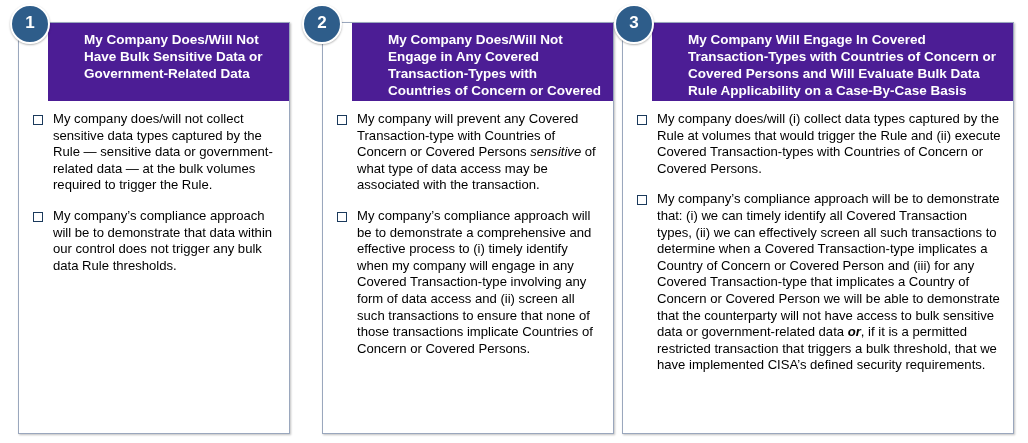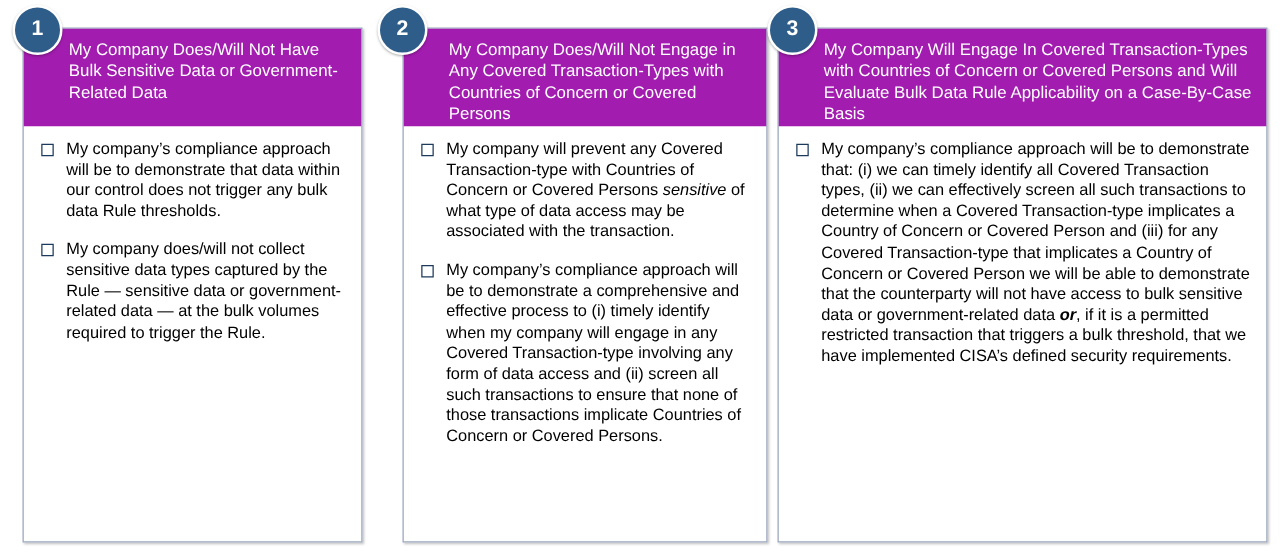--- a/index.html
+++ b/index.html
@@ -26,27 +26,28 @@
     border: 1px solid #9aa7bd;
     background: #ffffff;
     box-sizing: border-box;
     box-shadow: 1px 1px 2px rgba(0,0,0,0.25);
   }
   .card-1 { left: 18px;  width: 272px; height: 412px; }
   .card-2 { left: 322px; width: 292px; height: 412px; }
   .card-3 { left: 622px; width: 392px; height: 412px; }
 
   .card-header {
-    background: #a21caf;
+    background: #4c1d95;
     color: #ffffff;
-    font-weight: normal;
+    font-weight: bold;
     font-size: 13.5px;
     line-height: 17px;
     padding: 8px 10px 9px 36px;
     box-sizing: border-box;
+    margin-left: 29px;
   }
   .card-1 .card-header { height: 78px; }
   .card-2 .card-header { height: 78px; }
   .card-3 .card-header { height: 78px; }
 
   .badge {
     position: absolute;
     width: 36px;
     height: 36px;
     border-radius: 50%;
@@ -100,24 +101,24 @@
 </head>
 <body>
 
 <div class="board">
 
   <div class="card card-1">
     <div class="card-header">My Company Does/Will Not Have Bulk Sensitive Data or Government-Related Data</div>
     <div class="card-body">
       <ul class="bullets">
         <li>
-          My company’s compliance approach will be to demonstrate that data within our control does not trigger any bulk data Rule thresholds.
+          My company does/will not collect sensitive data types captured by the Rule — sensitive data or government-related data — at the bulk volumes required to trigger the Rule.
         </li>
         <li>
-          My company does/will not collect sensitive data types captured by the Rule — sensitive data or government-related data — at the bulk volumes required to trigger the Rule.
+          My company’s compliance approach will be to demonstrate that data within our control does not trigger any bulk data Rule thresholds.
         </li>
       </ul>
     </div>
   </div>
   <div class="badge badge-1">1</div>
 
   <div class="card card-2">
     <div class="card-header">My Company Does/Will Not Engage in Any Covered Transaction-Types with Countries of Concern or Covered Persons</div>
     <div class="card-body">
       <ul class="bullets">
@@ -130,20 +131,23 @@
       </ul>
     </div>
   </div>
   <div class="badge badge-2">2</div>
 
   <div class="card card-3">
     <div class="card-header">My Company Will Engage In Covered Transaction-Types with Countries of Concern or Covered Persons and Will Evaluate Bulk Data Rule Applicability on a Case-By-Case Basis</div>
     <div class="card-body">
       <ul class="bullets">
         <li>
+          My company does/will (i) collect data types captured by the Rule at volumes that would trigger the Rule <span class="u">and</span> (ii) execute Covered Transaction-types with Countries of Concern or Covered Persons.
+        </li>
+        <li>
           My company’s compliance approach will be to demonstrate that: (i) we can timely identify <span class="u">all</span> Covered Transaction types, (ii) we can effectively screen all such transactions to determine when a Covered Transaction-type implicates a Country of Concern or Covered Person <span class="u">and</span> (iii) for any Covered Transaction-type that implicates a Country of Concern or Covered Person we will be able to demonstrate that the counterparty will <span class="u">not</span> have access to bulk sensitive data or government-related data <span class="bi">or</span>, if it is a permitted <span class="u">restricted transaction</span> that triggers a bulk threshold, that we have implemented CISA’s defined security requirements.
         </li>
       </ul>
     </div>
   </div>
   <div class="badge badge-3">3</div>
 
 </div>
 
 </body></html>

